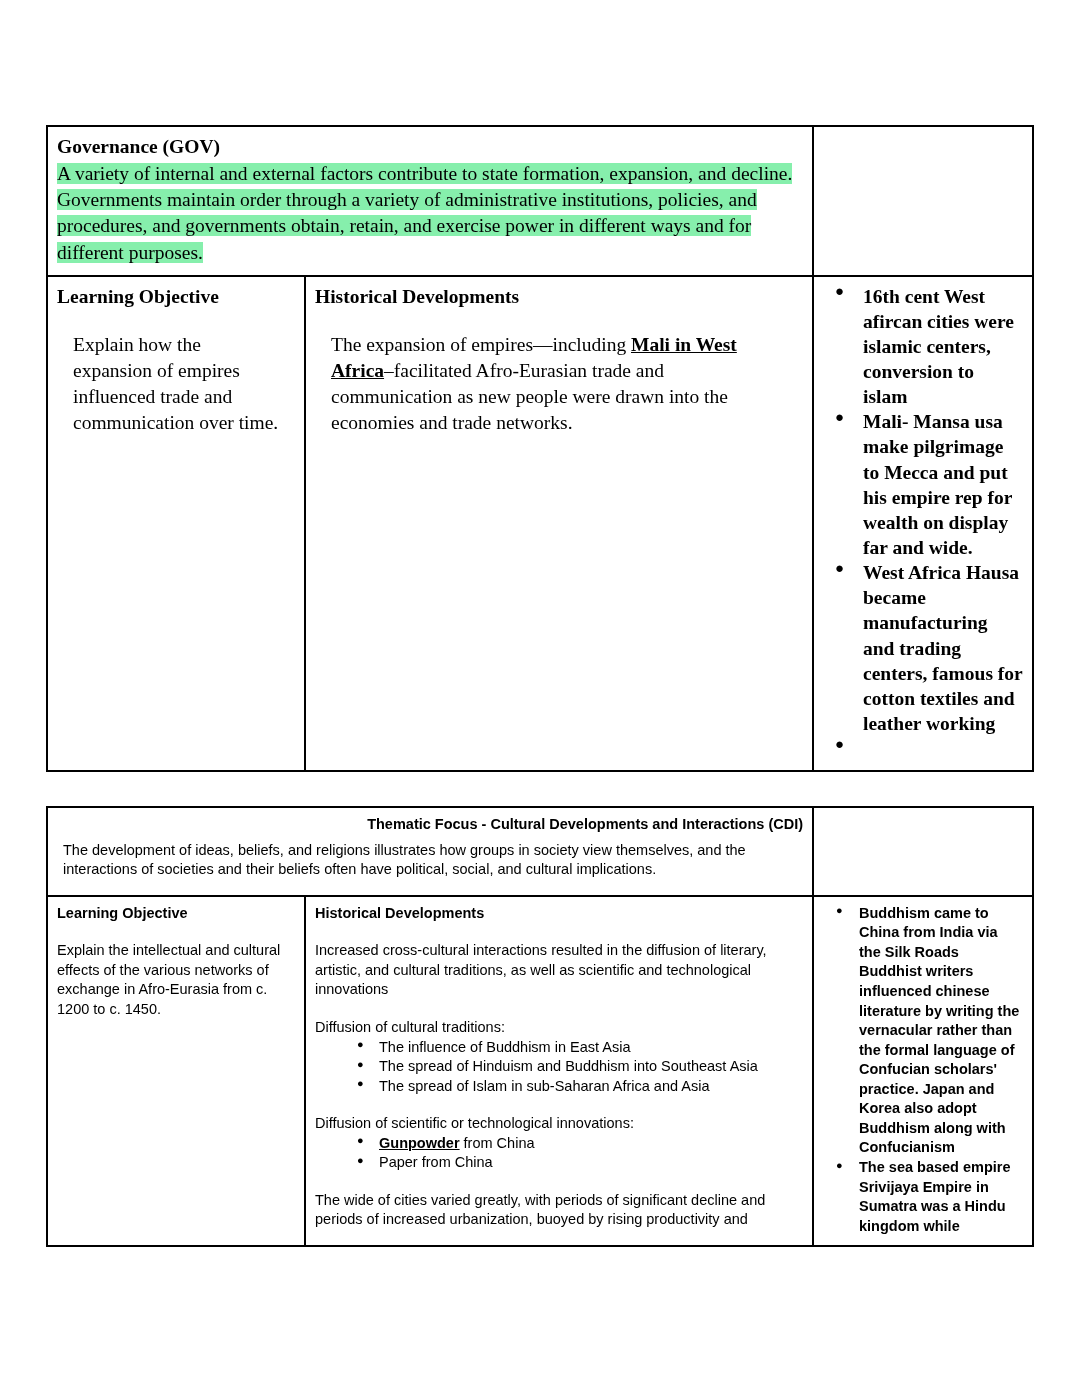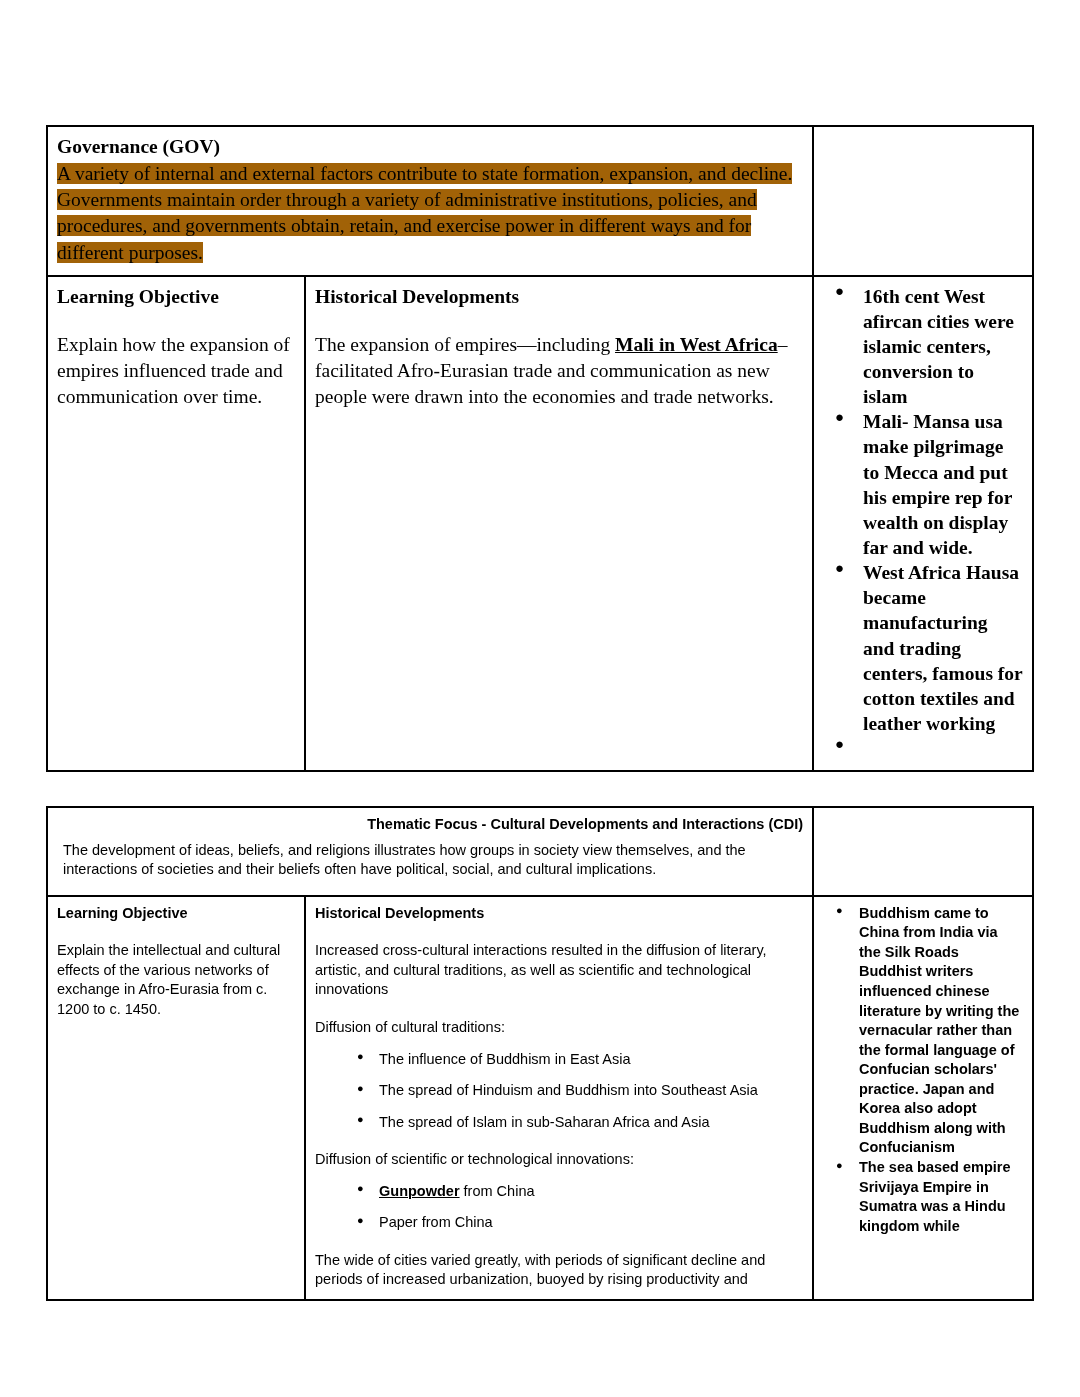--- a/index.html
+++ b/index.html
@@ -46,29 +46,29 @@
 
   .gov-title {
     font-weight: bold;
     font-size: 19.5px;
     margin: 0 0 1px 0;
   }
   .gov-body {
     margin: 0;
   }
   .hl {
-    background: #a16207;
+    background: #86efac;
     box-decoration-break: clone;
     -webkit-box-decoration-break: clone;
   }
   .col-head {
     font-weight: bold;
     margin: 0 0 22px 0;
   }
-  .col-body { margin: 0; }
+  .col-body { margin: 16px; }
 
   .notes-list {
     margin: 0;
     padding: 0 0 0 36px;
     list-style: none;
     font-weight: bold;
     font-size: 19.5px;
     line-height: 1.29;
   }
   .notes-list li {
@@ -132,21 +132,20 @@
   .para { margin: 0 0 18px 0; }
   .para.tight { margin: 0; }
   .sub-list {
     margin: 0 0 18px 0;
     padding: 0 0 0 64px;
     list-style: none;
   }
   .sub-list li {
     position: relative;
     padding-left: 0;
-    margin-top: 12px;
   }
   .sub-list li::before {
     content: "\25CF";
     position: absolute;
     left: -22px;
     top: -0.05em;
     font-size: 11px;
   }
   .bu { font-weight: bold; text-decoration: underline; }
 

